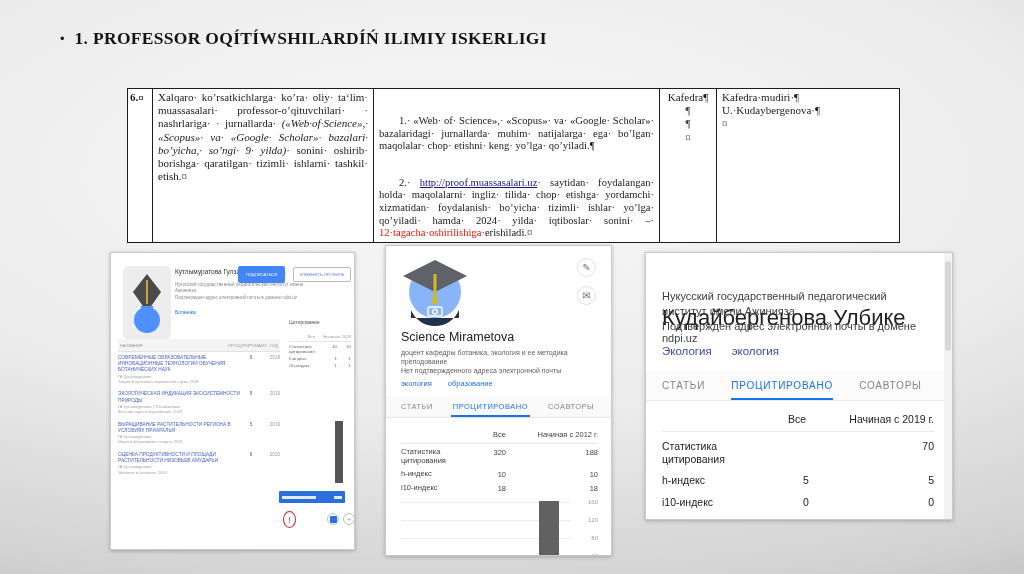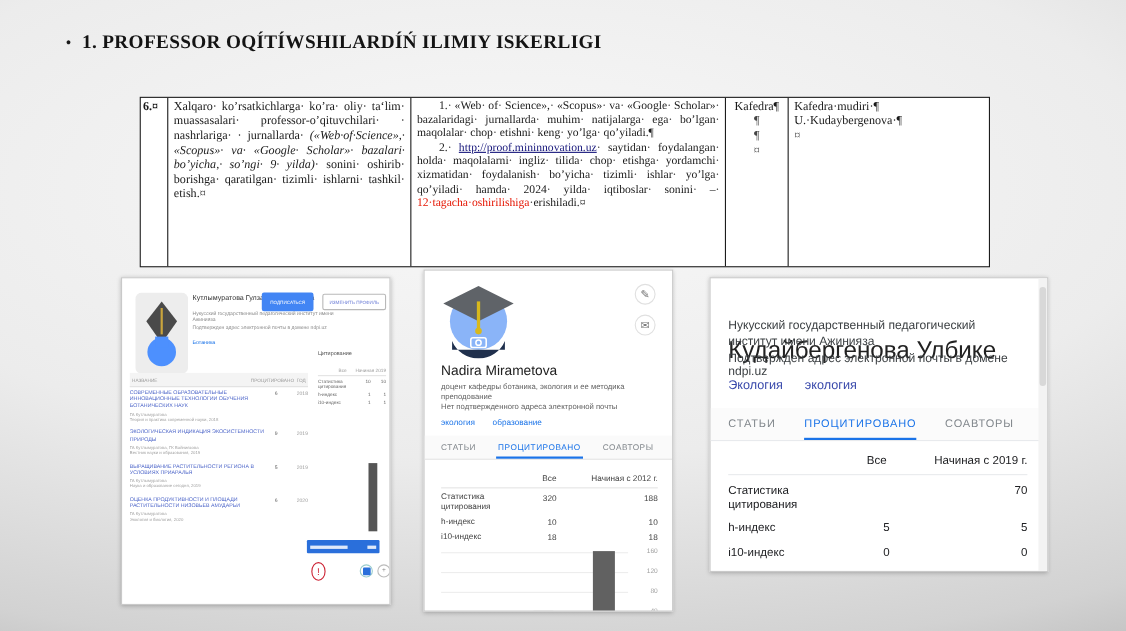--- a/index.html
+++ b/index.html
@@ -20,21 +20,21 @@
   .doc-table {
     position:absolute; left:127px; top:88px; width:773px; height:155px;
     background:#fff; border:1px solid #1c1c1c; display:flex;
     font-family:"Liberation Serif", serif; font-size:11px; line-height:13.2px; color:#1a1a1a;
   }
   .doc-table .col { height:100%; padding:2px 5px; overflow:hidden; }
   .doc-table .col + .col { border-left:1px solid #1c1c1c; }
   .c1 { width:24px; font-weight:bold; padding-left:2px !important; }
   .c2 { width:221px; text-align:justify; }
   .c3 { width:286px; text-align:justify; font-size:10.6px; line-height:12.6px; }
-  .c3 p { text-indent:20px; }
+  .c3 p { text-indent:20px;margin-top:24px; }
   .c4 { width:57px; text-align:center; }
   .c5 { width:154px; text-align:left; }
   .red { color:#e51400;font-family:Liberation Serif, serif; }
   .url { color:#15157a; text-decoration:underline; cursor:pointer; }
   .pilc { color:#444; }
   
   .card { position:absolute; background:#fff; border:1px solid #c9c9c9; box-shadow:0 1px 4px rgba(0,0,0,.25); overflow:hidden; }
   .blur-strong { filter:blur(0.6px); }
   .blur-soft { filter:blur(0.35px); }
   .glink { color:#1a73e8; cursor:pointer; }
@@ -122,21 +122,21 @@
   <div class="slide-title">1. PROFESSOR OQÍTÍWSHILARDÍŃ ILIMIY ISKERLIGI</div>
 </div>
 
 <div class="doc-table">
   <div class="col c1">6.¤</div>
   <div class="col c2">
     <span>Xalqaro· ko’rsatkichlarga· ko’ra· oliy· ta‘lim· muassasalari· professor-o’qituvchilari· · nashrlariga· · jurnallarda· </span><i>(«Web·of·Science»,· «Scopus»· va· «Google· Scholar»· bazalari· bo’yicha,· so’ngi· 9· yilda)</i><span>· sonini· oshirib· borishga· qaratilgan· tizimli· ishlarni· tashkil· etish.¤</span>
   </div>
   <div class="col c3">
     <p>1.· «Web· of· Science»,· «Scopus»· va· «Google· Scholar»· bazalaridagi· jurnallarda· muhim· natijalarga· ega· bo’lgan· maqolalar· chop· etishni· keng· yo’lga· qo’yiladi.¶</p>
-    <p><span>2.· </span><a class="url">http://proof.mininnovation.uz</a><span>· saytidan· foydalangan· holda· maqolalarni· ingliz· tilida· chop· etishga· yordamchi· xizmatidan· foydalanish· bo’yicha· tizimli· ishlar· yo’lga· qo’yiladi· hamda· 2024· yilda· iqtiboslar· sonini· –· </span><span class="red">12·tagacha·oshirilishiga</span><span>·erishiladi.¤</span></p>
+    <p><span>2.· </span><a class="url">http://proof.muassasalari.uz</a><span>· saytidan· foydalangan· holda· maqolalarni· ingliz· tilida· chop· etishga· yordamchi· xizmatidan· foydalanish· bo’yicha· tizimli· ishlar· yo’lga· qo’yiladi· hamda· 2024· yilda· iqtiboslar· sonini· –· </span><span class="red">12·tagacha·oshirilishiga</span><span>·erishiladi.¤</span></p>
   </div>
   <div class="col c4">
     <div>Kafedra¶</div>
     <div class="pilc">¶</div>
     <div class="pilc">¶</div>
     <div class="pilc">¤</div>
   </div>
   <div class="col c5">
     <div>Kafedra·mudiri·¶</div>
     <div>U.·Kudaybergenova·¶</div>
@@ -252,21 +252,21 @@
     <svg style="position:absolute;left:13px;top:8px;" width="72" height="72" viewBox="0 0 72 72">
       <circle cx="36" cy="38" r="26" fill="#8ab4f8"></circle>
       <polygon points="36,6 68,22 36,38 4,22" fill="#5f6368"></polygon>
       <rect x="34.5" y="20" width="3" height="26" fill="#d8b81c"></rect>
       <circle cx="36" cy="47" r="3" fill="#d8b81c"></circle>
       <path d="M 12 56 A 26 26 0 0 0 60 56 L 60 64 L 12 64 Z" fill="#20304d"></path>
       <rect x="29" y="53" width="14" height="9" rx="2" fill="none" stroke="#fff" stroke-width="1.4"></rect>
       <circle cx="36" cy="57.5" r="2.4" fill="none" stroke="#fff" stroke-width="1.4"></circle>
     </svg>
 
-    <div class="mc-name">Nadira Mirametova</div>
+    <div class="mc-name">Science Mirametova</div>
     <div class="mc-role">доцент кафедры ботаника, экология и ее методика преподование</div>
     <div class="mc-mail">Нет подтвержденного адреса электронной почты</div>
     <div class="mc-links">
       <span class="glink">экология</span>
       <span class="glink">образование</span>
     </div>
 
     <div class="mc-tabs">
       <span>СТАТЬИ</span>
       <span class="mc-tab-active">ПРОЦИТИРОВАНО</span>

